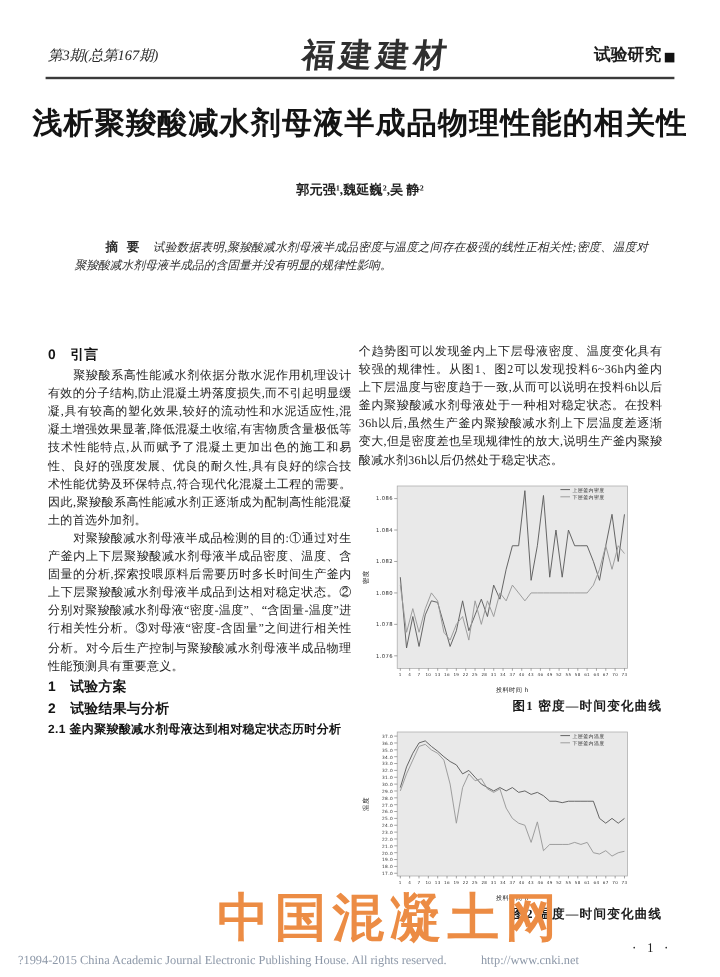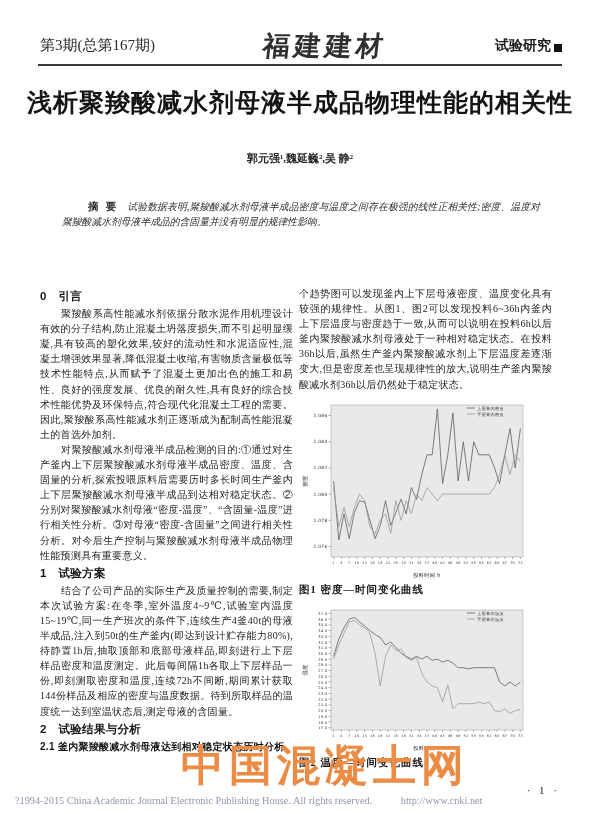--- a/index.html
+++ b/index.html
@@ -1,21 +1,21 @@
 <!DOCTYPE html>
 <html><head>
 <meta charset="utf-8">
 <style>
   html,body{margin:0;padding:0;background:#fff;}
   .page{position:relative;width:600px;height:814px;background:#ffffff;overflow:hidden;
         font-family:"Liberation Serif","DejaVu Serif",serif;color:#1c1c1c;}
 
   
   .header{position:absolute;top:33px;left:40px;right:38px;display:flex;align-items:flex-end;justify-content:space-between;}
-  .issue{font-size:15px;color:#2a2a2a;padding-bottom:5px;}
+  .issue{font-style:italic;font-size:12px;color:#2a2a2a;padding-bottom:5px;}
   .logo{font-size:27px;font-weight:bold;letter-spacing:4px;color:#2f2f2f;transform:skewX(-6deg);line-height:1;}
   .section{font-family:"Liberation Sans","DejaVu Sans",sans-serif;font-weight:bold;font-size:14px;padding-bottom:5px;display:flex;align-items:center;}
   .sq{display:inline-block;width:8px;height:8px;background:#121212;margin-left:3px;margin-top:4px;}
   .header-rule{position:absolute;top:64px;left:38px;right:38px;border-top:2px solid #3b3b3b;}
 
   
   .title{position:absolute;top:86px;left:0;width:100%;text-align:center;font-size:25px;font-weight:bold;
          font-family:"Liberation Sans","DejaVu Sans",sans-serif;letter-spacing:1px;color:#141414;}
   .authors{position:absolute;top:151px;left:0;width:100%;text-align:center;font-size:11px;font-weight:bold;color:#222;}
   .affil{position:absolute;top:170px;left:0;width:100%;text-align:center;font-size:9.5px;font-style:italic;color:#2a2a2a;}
@@ -30,21 +30,21 @@
   
   .columns{position:absolute;top:286px;left:40px;width:520px;display:flex;gap:6px;}
   .col{width:253px;font-size:10px;line-height:15.1px;text-align:justify;letter-spacing:0.3px;color:#1d1d1d;}
   .col p{margin:0;text-indent:21px;}
   .col p.cont{text-indent:0;}
   .sec{font-family:"Liberation Sans","DejaVu Sans",sans-serif;font-size:11.5px;font-weight:bold;margin:3px 0 2px;color:#151515;}
   .subsec{font-family:"Liberation Sans","DejaVu Sans",sans-serif;font-size:10px;font-weight:bold;margin:2px 0 1px;color:#151515;}
 
   figure{margin:5px 0 0 2px;}
   figure svg{display:block;font-family:"DejaVu Sans",sans-serif;}
-  .figcap{text-align:left;font-weight:bold;font-size:10.5px;margin:1px 0 3px;letter-spacing:1px;color:#1a1a1a;}
+  .figcap{text-align:right;font-weight:bold;font-size:10.5px;margin:1px 0 3px;letter-spacing:1px;color:#1a1a1a;}
 
   
   .watermark{position:absolute;left:181px;top:742px;font-size:43px;font-weight:bold;color:#ec8c44;
              letter-spacing:5px;z-index:5;line-height:1.1;font-family:"DejaVu Serif",serif;}
   .footer{position:absolute;left:15px;bottom:8px;font-size:10.3px;color:#8d98a8;white-space:nowrap;}
   .footer .url{margin-left:26px;}
   .pagenum{position:absolute;right:40px;bottom:18px;color:#242424;font-size:11px;letter-spacing:3px;}
 </style>
 </head>
 <body>
@@ -67,21 +67,20 @@
   <div class="abstract">
     <p class="first"><span class="lbl">摘 要</span><span>试验数据表明,聚羧酸减水剂母液半成品密度与温度之间存在极强的线性正相关性;密度、温度对聚羧酸减水剂母液半成品的含固量并没有明显的规律性影响。</span></p>
   </div>
 
   <div class="columns">
     <div class="col">
       <div class="sec">0　引言</div>
       <p>聚羧酸系高性能减水剂依据分散水泥作用机理设计有效的分子结构,防止混凝土坍落度损失,而不引起明显缓凝,具有较高的塑化效果,较好的流动性和水泥适应性,混凝土增强效果显著,降低混凝土收缩,有害物质含量极低等技术性能特点,从而赋予了混凝土更加出色的施工和易性、良好的强度发展、优良的耐久性,具有良好的综合技术性能优势及环保特点,符合现代化混凝土工程的需要。因此,聚羧酸系高性能减水剂正逐渐成为配制高性能混凝土的首选外加剂。</p>
       <p>对聚羧酸减水剂母液半成品检测的目的:①通过对生产釜内上下层聚羧酸减水剂母液半成品密度、温度、含固量的分析,探索投喂原料后需要历时多长时间生产釜内上下层聚羧酸减水剂母液半成品到达相对稳定状态。②分别对聚羧酸减水剂母液“密度-温度”、“含固量-温度”进行相关性分析。③对母液“密度-含固量”之间进行相关性分析。对今后生产控制与聚羧酸减水剂母液半成品物理性能预测具有重要意义。</p>
       <div class="sec">1　试验方案</div>
-      <p>结合了公司产品的实际生产及质量控制的需要,制定本次试验方案:在冬季,室外温度4~9℃,试验室内温度15~19℃,同一生产班次的条件下,连续生产4釜40t的母液半成品,注入到50t的生产釜内(即达到设计贮存能力80%),待静置1h后,抽取顶部和底部母液样品,即刻进行上下层样品密度和温度测定。此后每间隔1h各取上下层样品一份,即刻测取密度和温度,连续72h不间断,期间累计获取144份样品及相应的密度与温度数据。待到所取样品的温度统一达到室温状态后,测定母液的含固量。</p>
       <div class="sec">2　试验结果与分析</div>
       <div class="subsec">2.1 釜内聚羧酸减水剂母液达到相对稳定状态历时分析</div>
     </div>
 
     <div class="col">
       <p class="cont">个趋势图可以发现釜内上下层母液密度、温度变化具有较强的规律性。从图1、图2可以发现投料6~36h内釜内上下层温度与密度趋于一致,从而可以说明在投料6h以后釜内聚羧酸减水剂母液处于一种相对稳定状态。在投料36h以后,虽然生产釜内聚羧酸减水剂上下层温度差逐渐变大,但是密度差也呈现规律性的放大,说明生产釜内聚羧酸减水剂36h以后仍然处于稳定状态。</p>
 
       <figure>
         <svg width="230" height="184">
             <rect x="30" y="8" width="192" height="152" fill="#e9e9e9" stroke="#a8a8a8" stroke-width="0.6"></rect>

